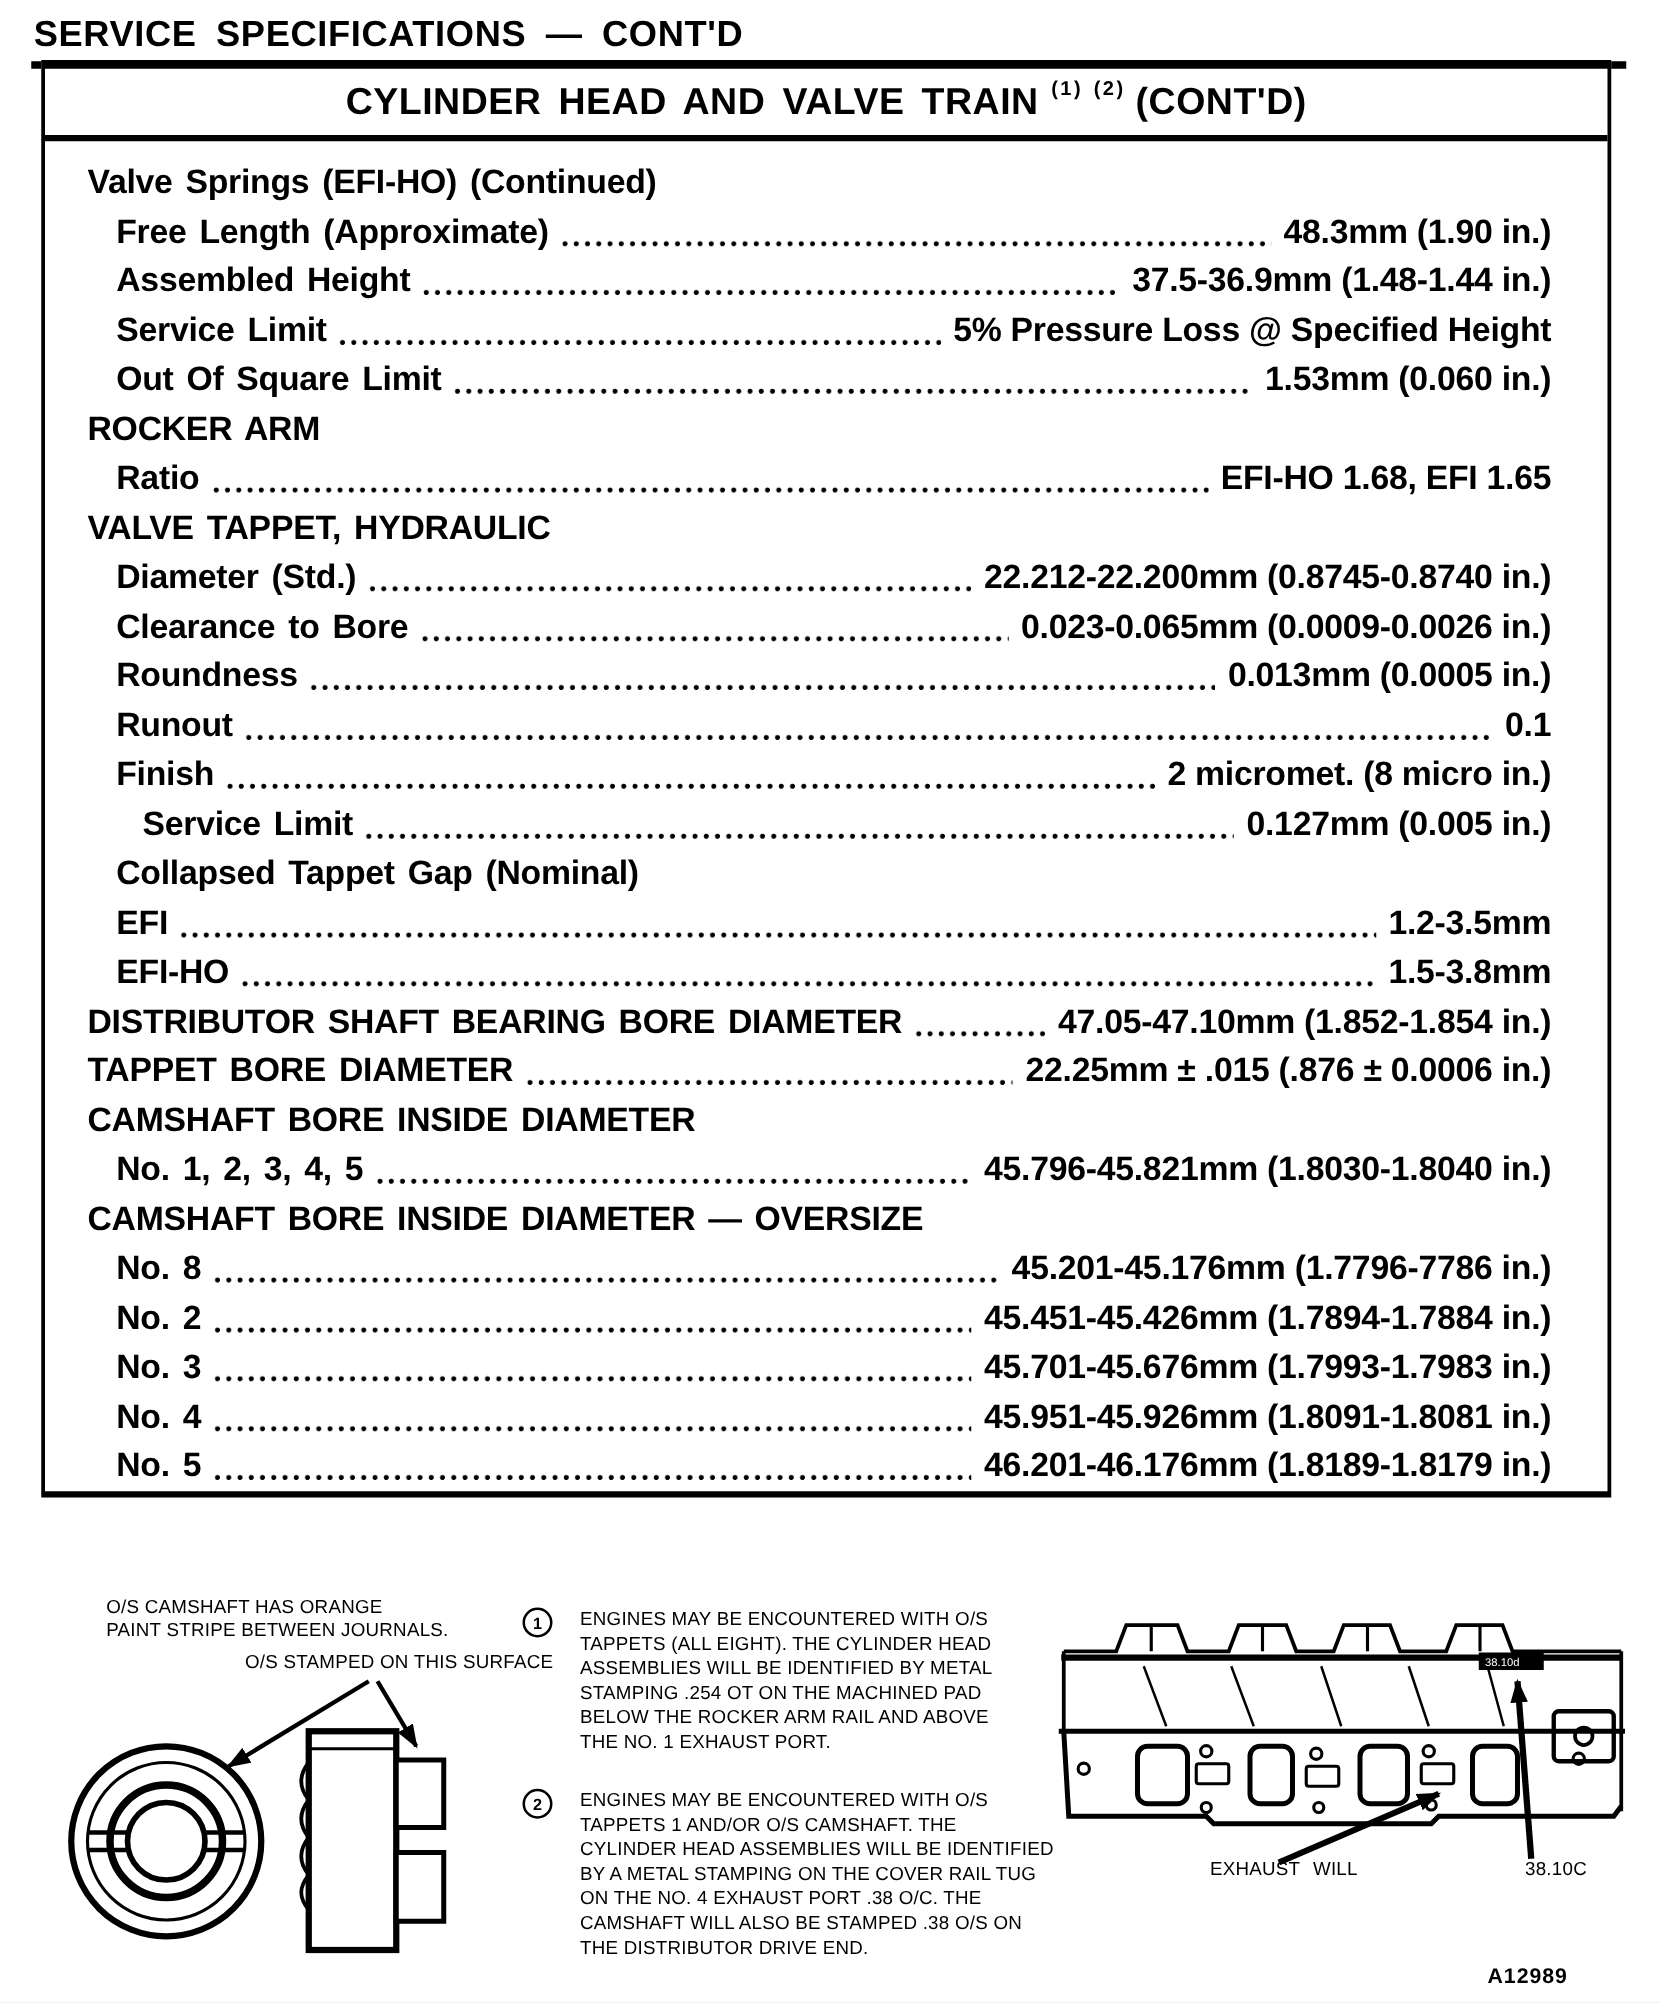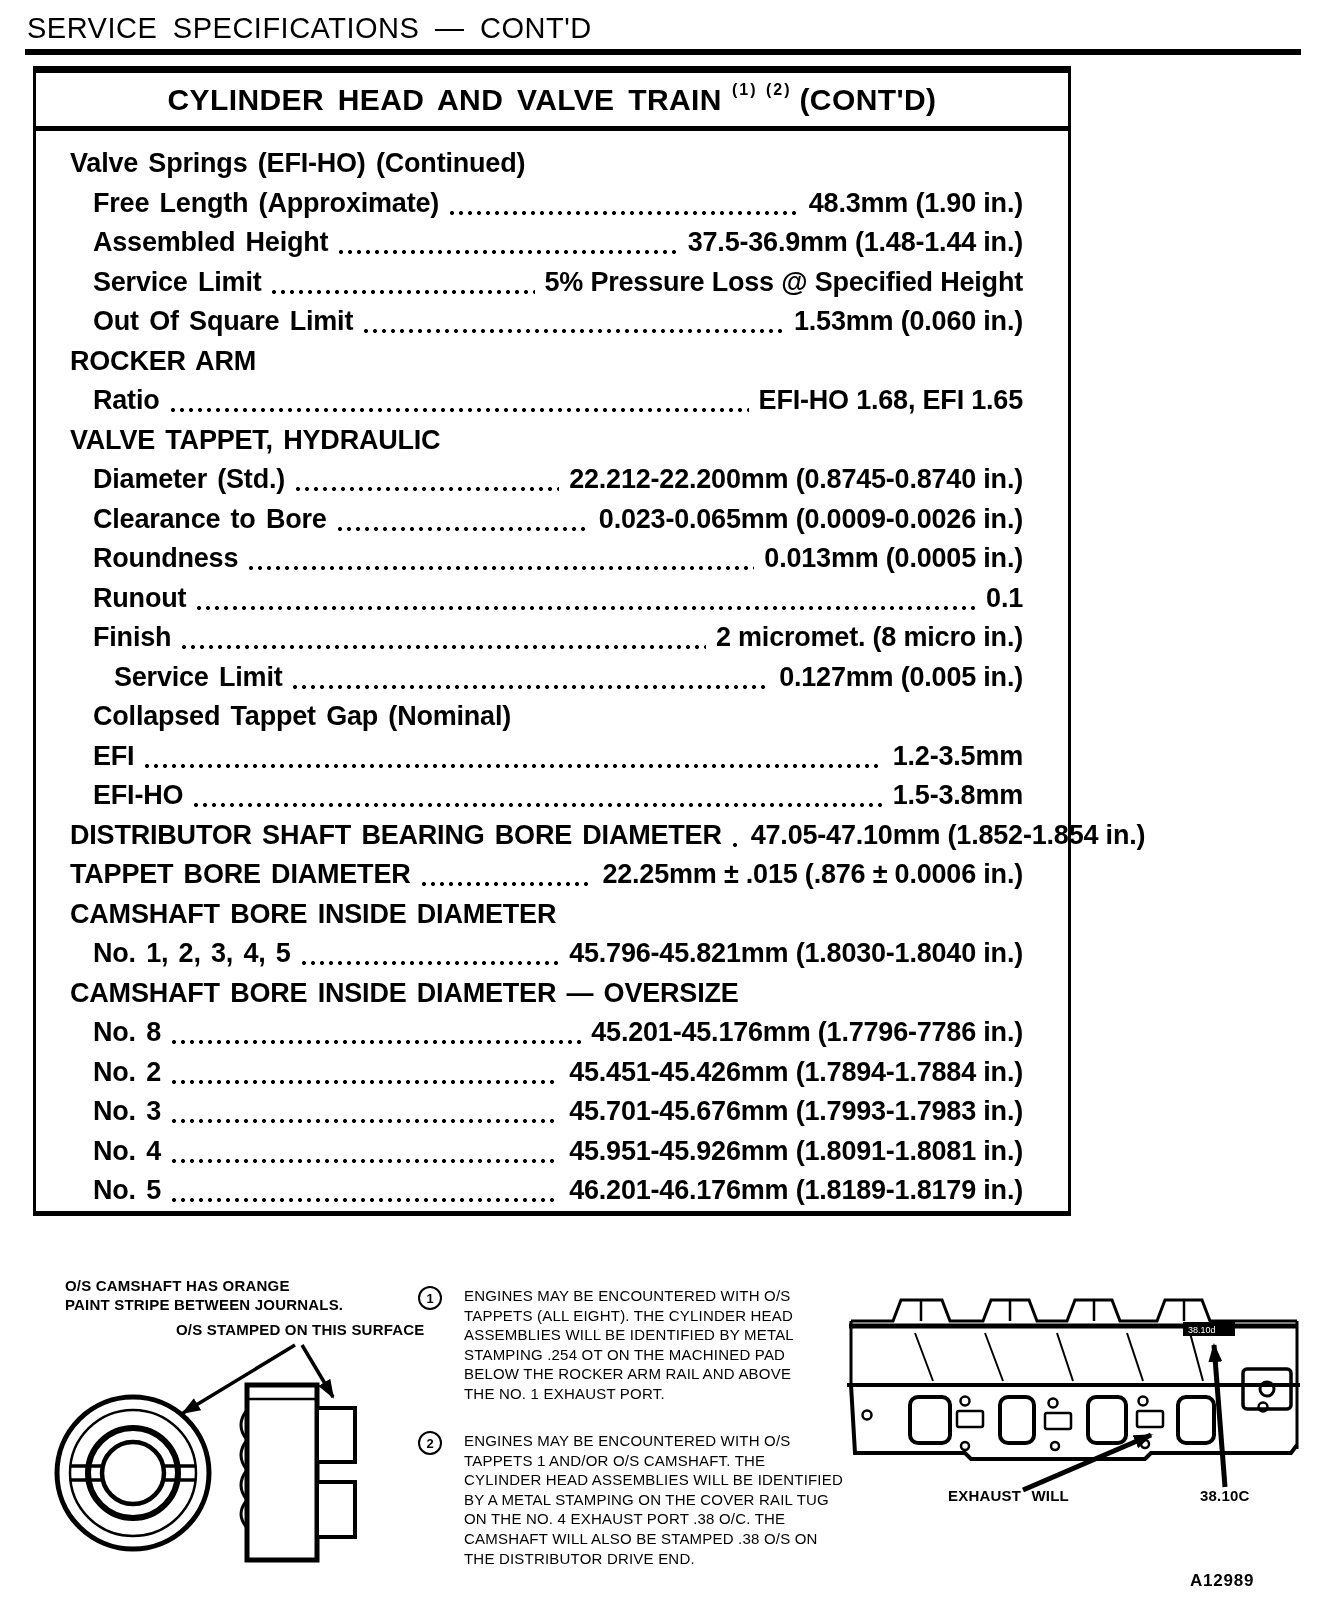--- a/index.html
+++ b/index.html
@@ -2,27 +2,27 @@
 <html><head>
 <meta charset="utf-8">
 <style>
   html,body{margin:0;padding:0;background:#e8e8e8;}
   .page{
     position:relative;width:1328px;height:1602px;background:#ffffff;
     font-family:"Liberation Sans",sans-serif;color:#000;overflow:hidden;
   }
   
   .hdr{
-    position:absolute;left:27px;top:12px;font-size:29px;font-weight:normal;
+    position:absolute;left:27px;top:12px;font-size:29px;font-weight:bold;
     letter-spacing:.5px;word-spacing:7px;white-space:nowrap;
   }
   .hdr-rule{position:absolute;left:25px;top:49px;width:1276px;height:6px;background:#000;}
   
   .spec-table{
-    position:absolute;left:33px;top:66px;width:1038px;height:1150px;
+    position:absolute;left:33px;top:48px;width:1256px;height:1150px;
     box-sizing:border-box;border:3px solid #000;border-top-width:7px;border-bottom-width:5px;
     background:#fff;
   }
   .tbl-title{
     height:53px;border-bottom:5px solid #000;display:flex;align-items:center;justify-content:center;
     font-size:30px;font-weight:bold;letter-spacing:.4px;word-spacing:5px;
   }
   .tbl-title .sup{font-size:16px;position:relative;top:-10px;margin:0 8px 0 10px;letter-spacing:2px;word-spacing:2px;}
   .tbl-body{padding:13px 45px 0 34px;}
   .row{display:flex;align-items:center;line-height:39.5px;height:39.5px;font-size:27px;font-weight:bold;white-space:nowrap;}
@@ -30,21 +30,21 @@
   .row .val{letter-spacing:-0.2px;}
   .row .leader{
     flex:1 1 20px;min-width:10px;align-self:stretch;margin:0 10px 0 9px;
     background-image:radial-gradient(circle at 4px 4px,#000 1.7px,transparent 2.3px);
     background-size:9px 9px;background-repeat:repeat-x;background-position:0 25px;
   }
   .ind1{padding-left:0;}
   .ind2{padding-left:23px;}
   .ind3{padding-left:44px;}
   
-  .small-caps{position:absolute;font-size:15px;font-weight:bold;letter-spacing:.2px;line-height:19px;white-space:nowrap;}
+  .small-caps{position:absolute;font-size:15px;font-weight:normal;letter-spacing:.2px;line-height:19px;white-space:nowrap;margin-left:20px;}
   .note{position:absolute;display:flex;align-items:flex-start;}
   .note-marker{
     flex:0 0 auto;width:20px;height:20px;border:2px solid #000;border-radius:50%;
     display:flex;align-items:center;justify-content:center;
     font-size:13px;font-weight:bold;margin-top:0;
   }
   .note-text{margin-left:22px;font-size:15px;font-weight:normal;letter-spacing:.2px;line-height:19.6px;white-space:nowrap;}
   .fig{position:absolute;}
   .doc-code{position:absolute;left:1190px;top:1571px;font-size:17px;font-weight:bold;letter-spacing:.8px;}
 </style>

